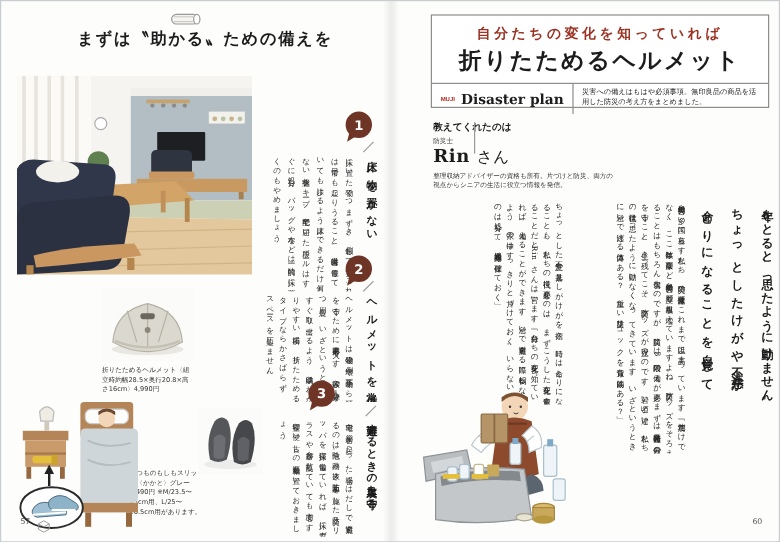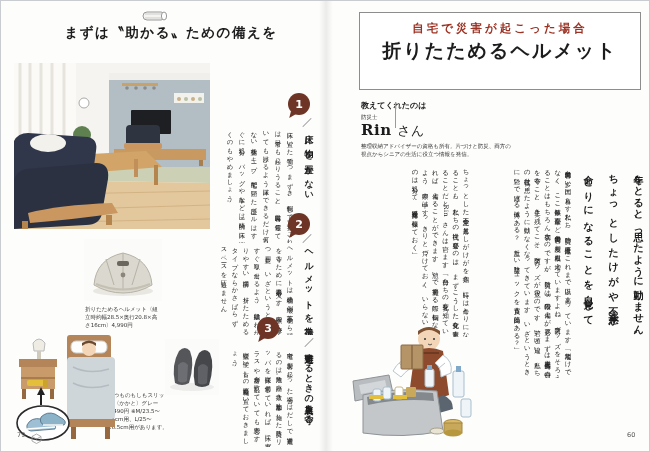--- a/index.html
+++ b/index.html
@@ -3,21 +3,21 @@
 <meta charset="utf-8">
 <style>
   html,body{margin:0;padding:0;background:#e8e9eb;}
   #spread{
     position:relative;width:648px;height:450px;margin:0;
     background:#fdfdfc;border:1px solid #c9ccd0;overflow:hidden;
     font-family:"DejaVu Serif","Liberation Serif",serif;color:#1c1c1c;
   }
   .gutter{position:absolute;left:318px;top:0;width:14px;height:100%;
     background:linear-gradient(90deg,rgba(0,0,0,0) 0%,rgba(0,0,0,0.07) 50%,rgba(0,0,0,0) 100%);}
-  .sans{font-family:Liberation Mono, monospace;}
+  .sans{font-family:Liberation Sans, sans-serif;}
 
   
   .lp-title-icon{position:absolute;left:138px;top:7px;}
   .lp-title{position:absolute;left:40px;top:23px;width:260px;text-align:center;
     font-size:13.5px;font-weight:bold;letter-spacing:1.5px;}
   .lp-photo{position:absolute;left:13px;top:62px;width:196px;height:166px;overflow:hidden;}
 
   .badge{position:absolute;width:22px;height:22px;border-radius:50%;background:#6e3526;
     color:#fff;display:flex;align-items:center;justify-content:center;
     font-size:11px;font-weight:bold;font-family:"DejaVu Sans","Liberation Sans",sans-serif;}
@@ -215,31 +215,38 @@
       <line x1="30" y1="72" x2="30" y2="58" stroke="#222" stroke-width="2"></line>
       <polygon points="30,54 26,62 34,62" fill="#222"></polygon>
 
       <ellipse cx="32" cy="90" rx="26" ry="17" fill="#fff" stroke="#2b2b2b" stroke-width="1.6"></ellipse>
       <path d="M16 92 q4 -8 14 -6 l10 4 q6 2 4 6 l-24 2 q-5 -1 -4 -6 z" fill="#9fc0d4" stroke="#4a6a7d" stroke-width="0.8"></path>
       <path d="M30 84 q6 -6 14 -3 l8 5 q4 3 1 6 l-20 0 q-5 -2 -3 -8 z" fill="#8db3c9" stroke="#4a6a7d" stroke-width="0.8"></path>
       <path d="M16 96 l28 -2 M32 92 l20 0" stroke="#fff" stroke-width="1.6" fill="none"></path>
     </svg>
   </div>
 
-  <div class="pagenum" style="left:16px;top:430px;">79</div>
+  <div class="pagenum" style="left:16px;top:430px;">57</div>
   <div class="illo" style="left:30px;top:428px;">
     <svg width="11" height="11" viewBox="0 0 11 11">
       <polygon points="5.5,1 10,3.5 10,8 5.5,10.5 1,8 1,3.5" fill="none" stroke="#999" stroke-width="0.8"></polygon>
       <polyline points="1,3.5 5.5,6 10,3.5 M5.5,6 5.5,10.5" fill="none" stroke="#999" stroke-width="0.8"></polyline>
     </svg>
   </div>
 
   <div class="rp-header">
-    <div class="rp-kicker">自宅で災害が起こった場合</div>
+    <div class="rp-kicker">自分たちの変化を知っていれば</div>
     <div class="rp-title">折りたためるヘルメット</div>
+    <div class="rp-subrow">
+      <div class="rp-brandcell">
+        <span class="rp-brand sans">MUJI</span>
+        <span class="rp-plan">Disaster plan</span>
+      </div>
+      <div class="rp-desc sans">災害への備えはもはや必須事項。無印良品の商品を活用した防災の考え方をまとめました。</div>
+    </div>
   </div>
 
   <div class="rp-lead sans">教えてくれたのは</div>
   <div class="rp-role sans">防災士</div>
   <div class="rp-name">
     <span>Rin</span>
     <small>さん</small>
   </div>
   <div class="rp-rule"></div>
   <div class="rp-bio sans">整理収納アドバイザーの資格も所有。片づけと防災、両方の視点からシニアの生活に役立つ情報を発信。</div>

